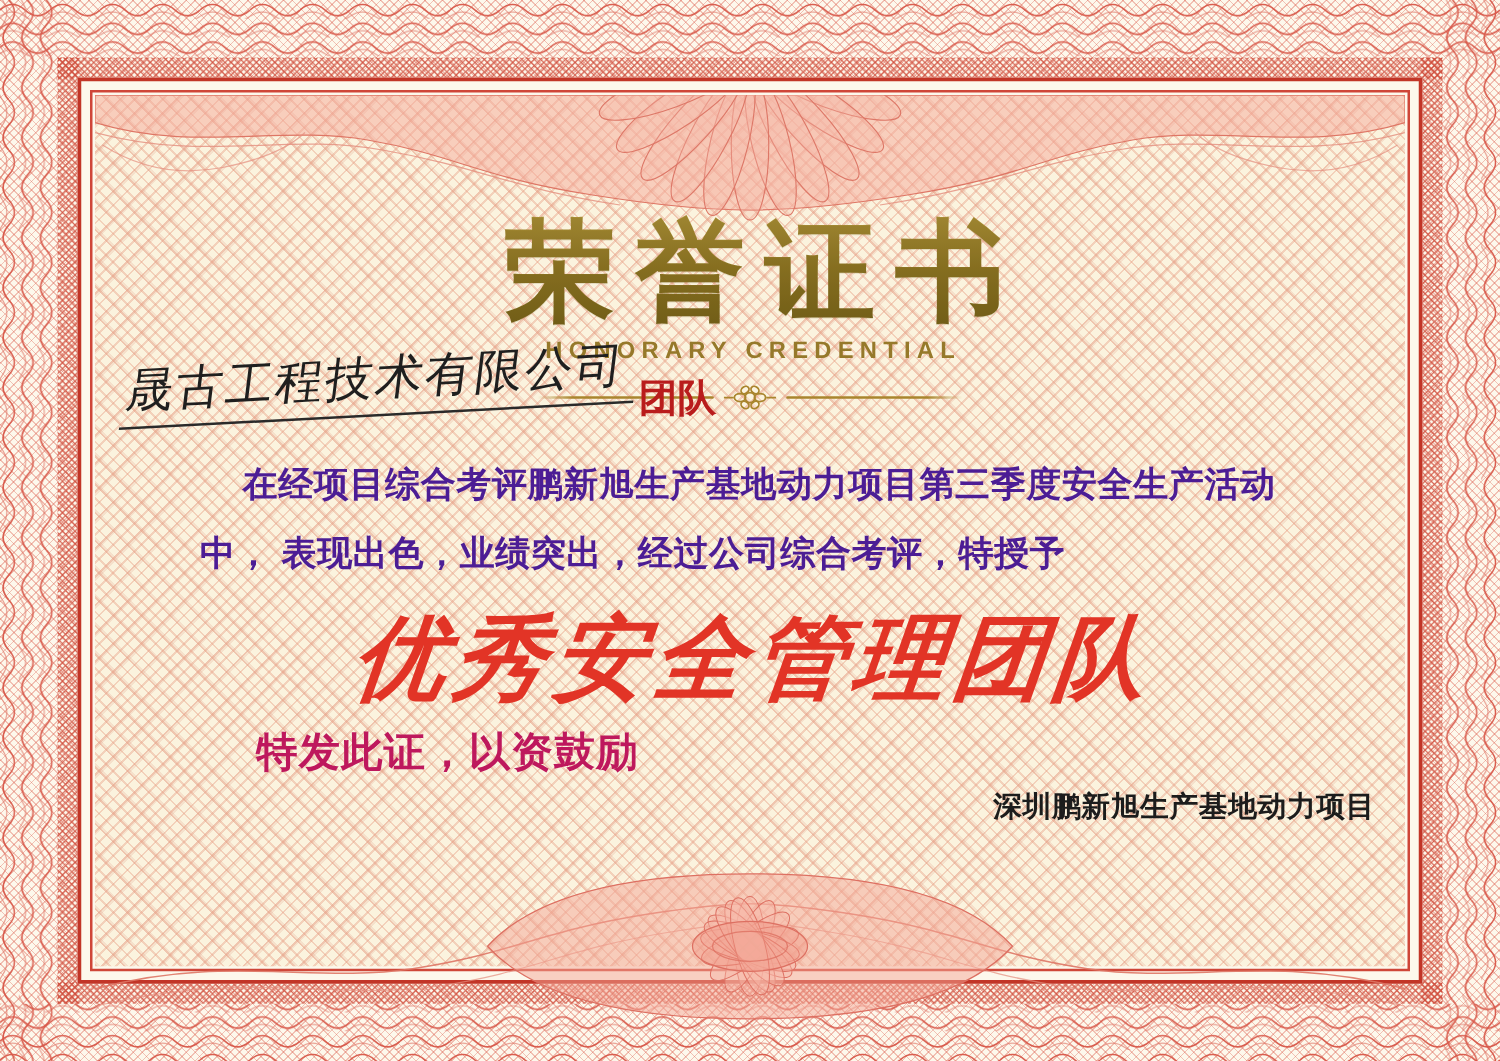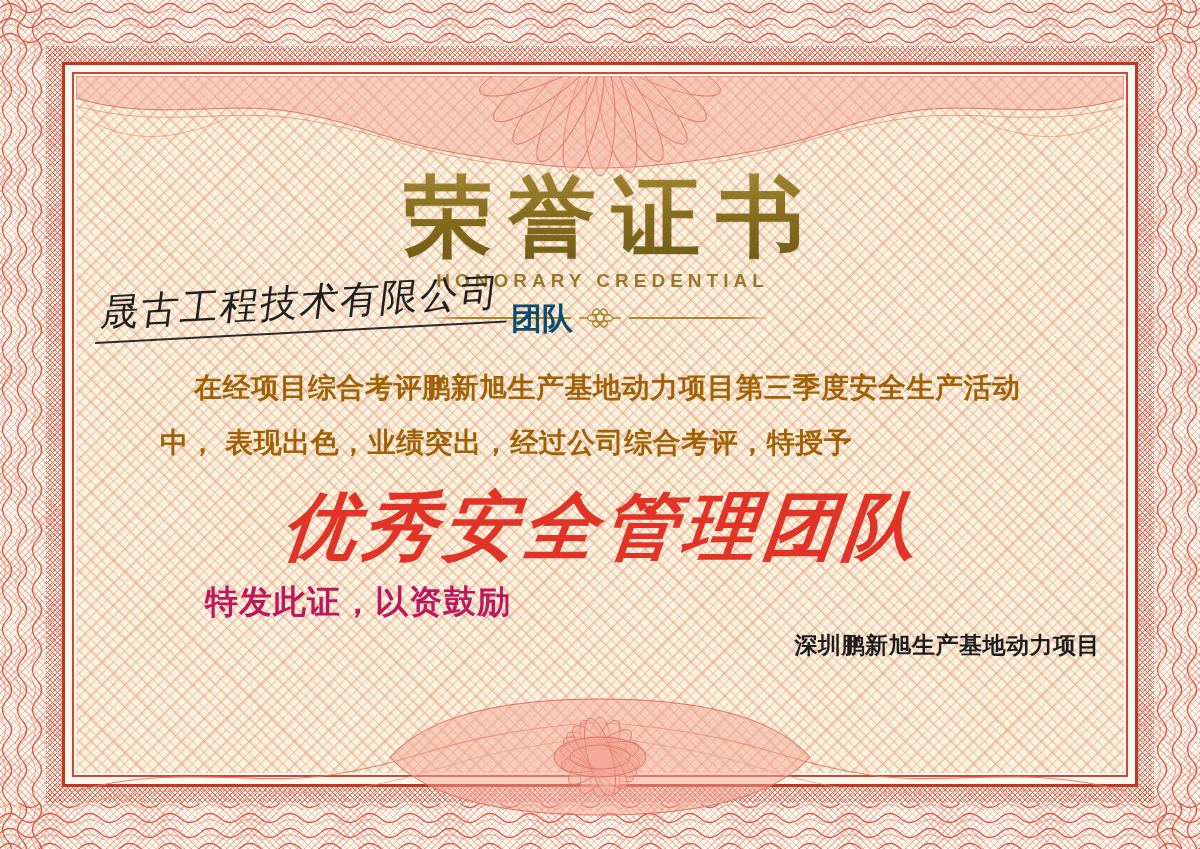--- a/index.html
+++ b/index.html
@@ -49,24 +49,24 @@
   .divider{top:307px;left:50%;transform:translateX(-50%);width:340px;display:flex;align-items:center;gap:8px;}
   .dline{flex:1;height:2px;background:#a9852d;border-radius:2px;}
   .dline.l{background:linear-gradient(90deg,rgba(169,133,45,0),#a9852d 20%,#a9852d);}
   .dline.r{background:linear-gradient(270deg,rgba(169,133,45,0),#a9852d 20%,#a9852d);}
   .recipient{top:288px;left:95px;display:flex;align-items:flex-end;}
   .hand{
     font-size:38px;color:#1f1f1f;letter-spacing:2px;
     transform:rotate(-3deg) skewX(-10deg);transform-origin:left bottom;
     border-bottom:2.5px solid #2a2a2a;padding:0 10px 3px 2px;
   }
-  .suffix{font-size:31px;font-weight:700;color:#0c4a6e;margin-left:4px;padding-bottom:4px;}
+  .suffix{font-size:31px;font-weight:700;color:#b91c1c;margin-left:4px;padding-bottom:4px;}
   .body-par{
     top:360px;left:160px;width:895px;
-    font-size:28px;font-weight:700;color:#a16207;line-height:55px;
+    font-size:28px;font-weight:700;color:#4c1d95;line-height:55px;
     text-indent:34px;letter-spacing:.5px;
   }
   .award{
     top:478px;left:0;width:100%;text-align:center;
     font-size:74px;font-weight:700;letter-spacing:6px;padding-left:6px;box-sizing:border-box;
     color:#e23426;transform:skewX(-6deg);
     font-style:italic;
   }
   .closing{top:580px;left:205px;font-size:33px;font-weight:700;color:#be185d;letter-spacing:1px;}
   .issuer{top:630px;right:100px;text-align:center;color:#1c1c1c;}

